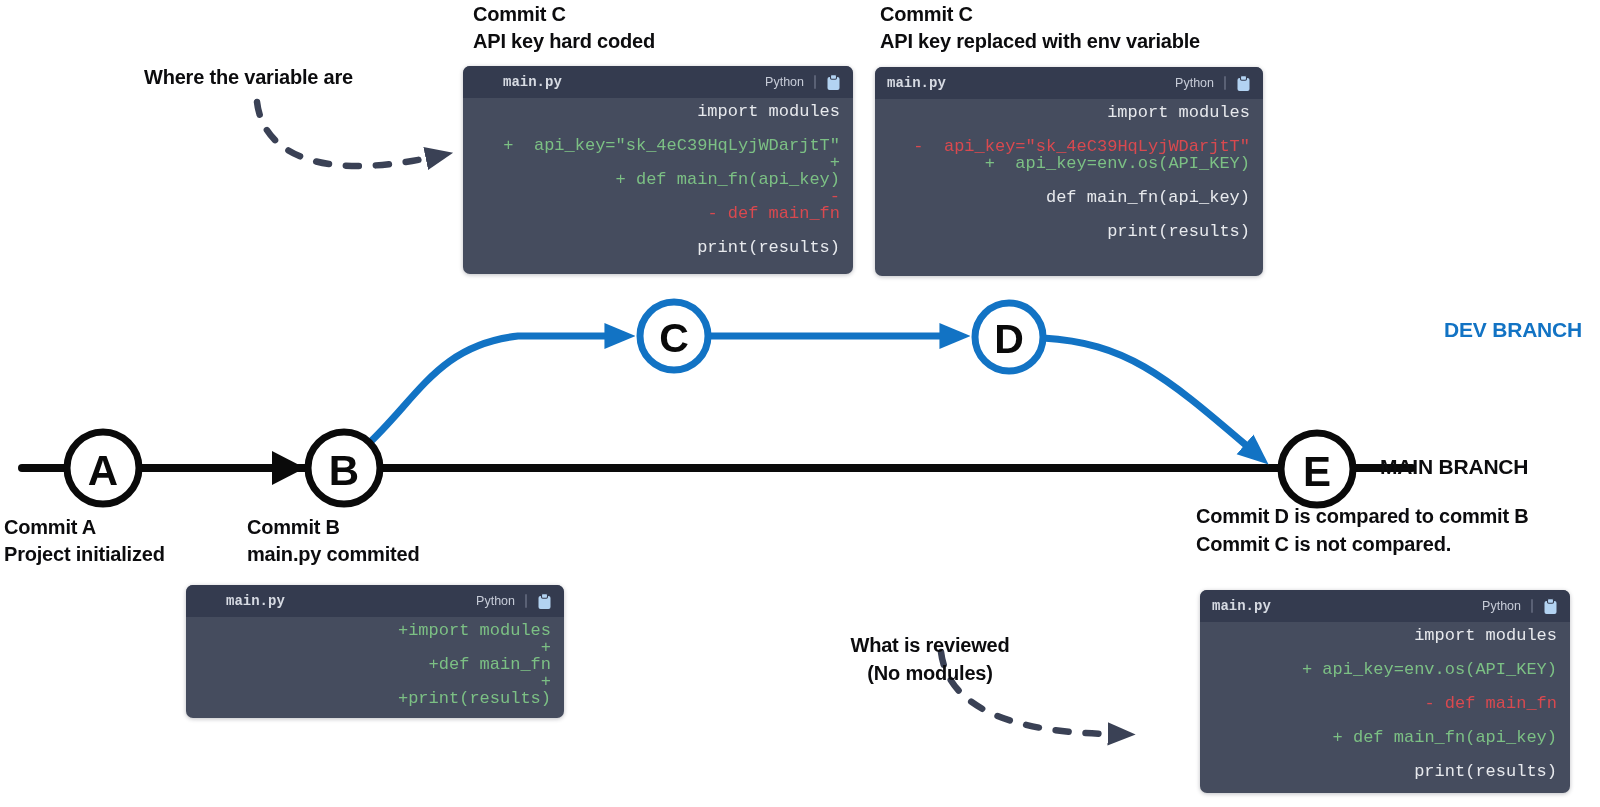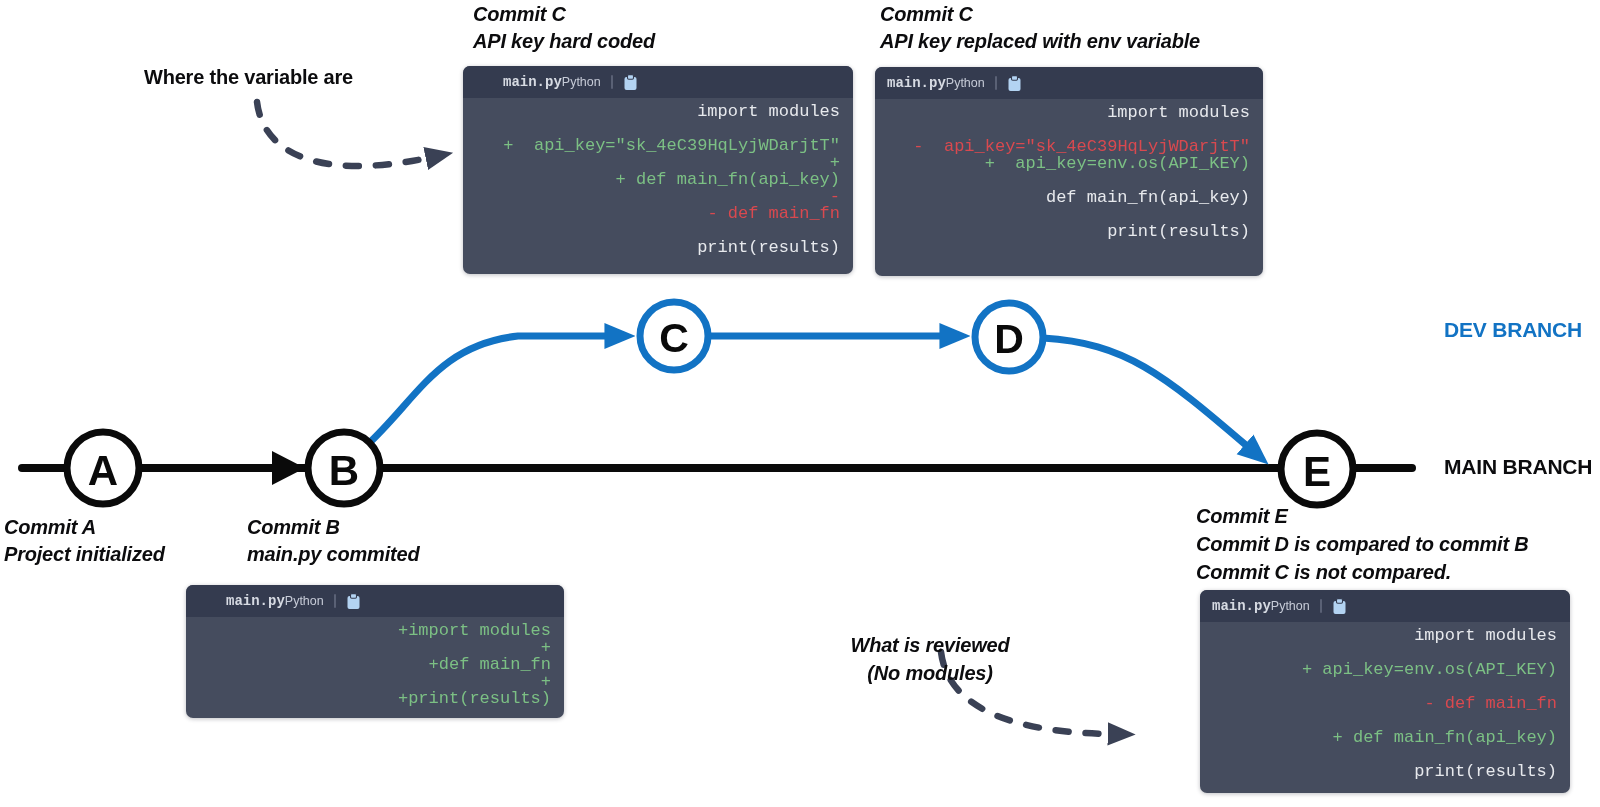--- a/index.html
+++ b/index.html
@@ -7,35 +7,35 @@
     position:relative;width:1600px;height:807px;background:#ffffff;
     font-family:"Liberation Sans",sans-serif;overflow:hidden;
   }
   .canvas svg.graph{position:absolute;left:0;top:0;}
 
   
   .h20{
     position:absolute;font:700 20px/27px "Liberation Sans",sans-serif;
     color:#0c0c0e;letter-spacing:-0.2px;white-space:nowrap;
   }
-  .h20 div{white-space:nowrap;font-style:italic;}
+  .h20 div{white-space:nowrap;}
   .branch-label{
     position:absolute;font:700 21px/24px "Liberation Sans",sans-serif;
     letter-spacing:-0.2px;white-space:nowrap;
   }
   .centered{text-align:center;white-space:normal;margin-top:40px;}
 
   
   .code-panel{
     position:absolute;border-radius:7px;overflow:hidden;background:#454c5e;
     box-shadow:0 1px 4px rgba(20,25,40,.28);
   }
   .code-titlebar{
     height:32px;background:#343b4f;display:flex;align-items:center;
-    padding:0 12px;
+    padding:0 12px;justify-content:space-between;
   }
   .filename{
     font:700 14px/32px "Liberation Mono",monospace;color:#d7dbe3;letter-spacing:0;
   }
   .filename.indented{padding-left:28px;}
   .titlebar-right{display:flex;align-items:center;gap:10px;}
   .lang{font:400 12.5px/32px "Liberation Sans",sans-serif;color:#c7ccd8;}
   .tb-sep{width:2px;height:14px;background:#5a6175;border-radius:1px;}
   .clip-btn{display:flex;align-items:center;cursor:pointer;}
   .code-body{padding:5px 13px 8px 13px;}
@@ -102,34 +102,33 @@
     <div>Commit C</div>
     <div>API key hard coded</div>
   </div>
 
   <div class="h20" style="left:880px;top:1px">
     <div>Commit C</div>
     <div>API key replaced with env variable</div>
   </div>
 
   <div class="branch-label" style="left:1444px;top:318px;color:#1273c4">DEV BRANCH</div>
-  <div class="branch-label" style="left:1444px;top:455px;color:#0c0c0e">MAIN BRANCH</div>
+  <div class="branch-label" style="left:1380px;top:455px;color:#0c0c0e">MAIN BRANCH</div>
 
   <div class="h20" style="left:247px;top:514px">
     <div>Commit B</div>
     <div>main.py commited</div>
   </div>
 
   <div class="h20" style="left:4px;top:514px">
     <div>Commit A</div>
     <div>Project initialized</div>
   </div>
 
   <div class="h20" style="left:1196px;top:502px;line-height:28px">
-    <div>Commit E</div>
     <div>Commit D is compared to commit B</div>
     <div>Commit C is not compared.</div>
   </div>
 
   <div class="h20 centered" style="left:822px;top:591px;width:216px;line-height:28px">
     <div>What is reviewed</div>
     <div>(No modules)</div>
   </div>
 
   <div class="code-panel" style="left:463px;top:66px;width:390px;height:208px">

